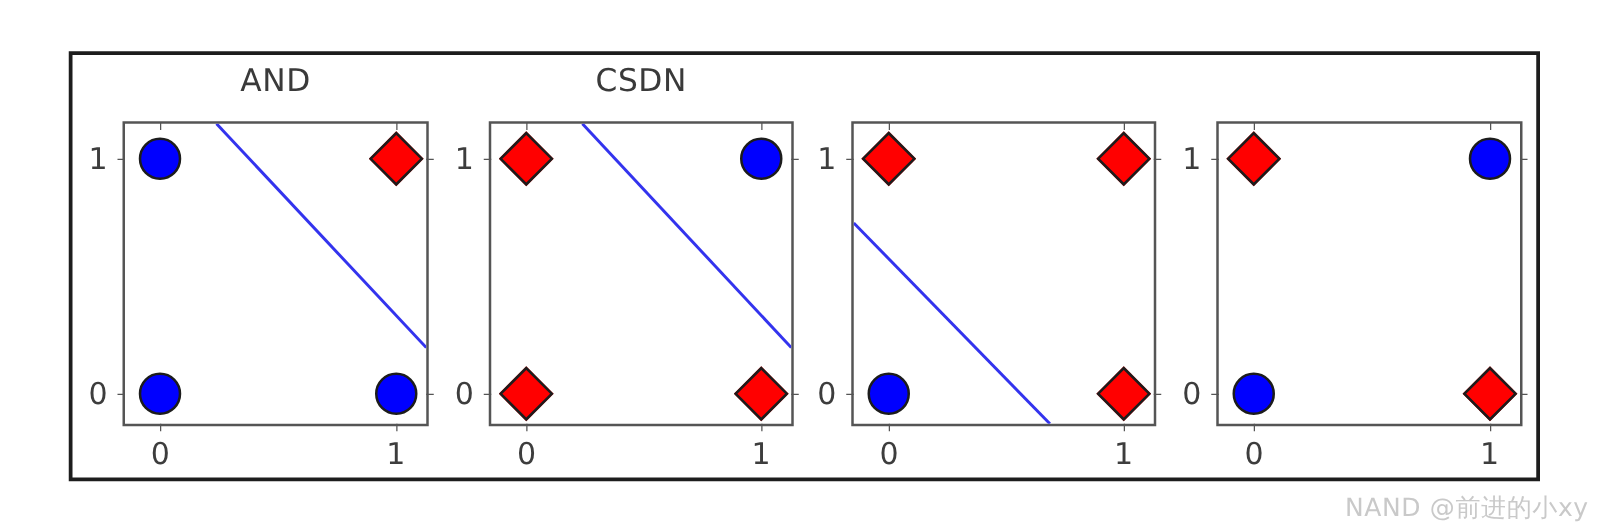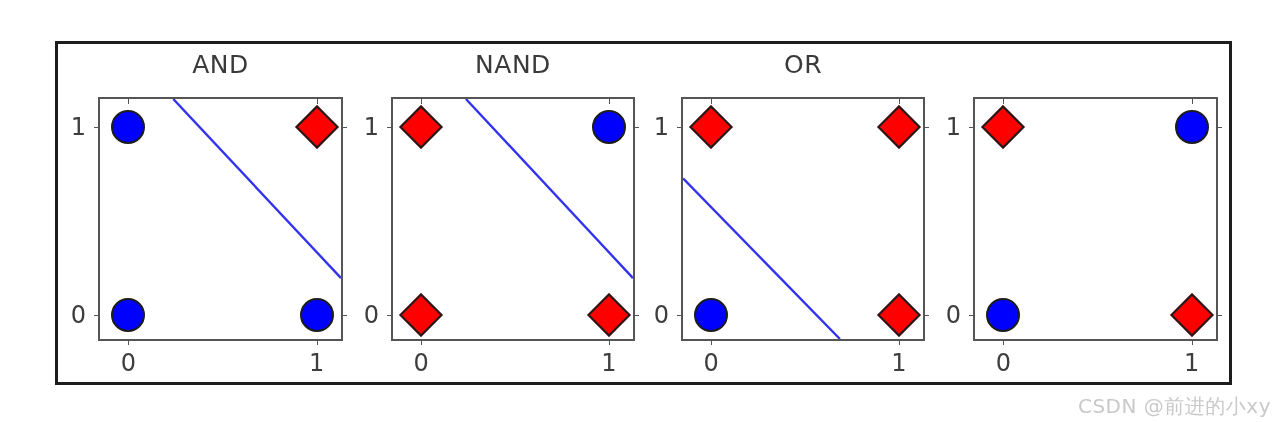--- a/index.html
+++ b/index.html
@@ -151,21 +151,21 @@
               <line x1="74.4423076923077" y1="0" x2="245" y2="182.06153846153848" stroke="#3333ee" stroke-width="2.4"></line>
             </svg>
             <div class="marker circle" style="left: 28.2692px; top: 215.846px; background: rgb(0, 0, 255);"></div>
             <div class="marker circle" style="left: 28.2692px; top: 28.1538px; background: rgb(0, 0, 255);"></div>
             <div class="marker circle" style="left: 216.731px; top: 215.846px; background: rgb(0, 0, 255);"></div>
             <div class="marker diamond" style="left: 216.731px; top: 28.1538px; background: rgb(255, 0, 0);"></div>
           </div>
         </div>
       </div>
       <div class="panel" style="left: 290px; width: 290px;">
-        <div class="panel-title" style="left: 43px; width: 244px;">NAND</div>
+        <div class="panel-title" style="left: 43px; width: 244px;">CSDN</div>
         <div class="axes" style="left: 43px; width: 244px;">
           <div class="axes-inner">
             <div class="tick tick-x-out" style="left: 28.1538px;"></div>
             <div class="tick tick-x-in" style="left: 28.1538px;"></div>
             <div class="tick-label tl-x" style="left: 28.1538px;">0</div>
             <div class="tick tick-x-out" style="left: 215.846px;"></div>
             <div class="tick tick-x-in" style="left: 215.846px;"></div>
             <div class="tick-label tl-x" style="left: 215.846px;">1</div>
             <div class="tick tick-y-out" style="top: 215.846px;"></div>
             <div class="tick tick-y-in" style="top: 215.846px;"></div>
@@ -177,21 +177,20 @@
               <line x1="74.13846153846154" y1="0" x2="244" y2="182.06153846153848" stroke="#3333ee" stroke-width="2.4"></line>
             </svg>
             <div class="marker diamond" style="left: 28.1538px; top: 215.846px; background: rgb(255, 0, 0);"></div>
             <div class="marker diamond" style="left: 28.1538px; top: 28.1538px; background: rgb(255, 0, 0);"></div>
             <div class="marker diamond" style="left: 215.846px; top: 215.846px; background: rgb(255, 0, 0);"></div>
             <div class="marker circle" style="left: 215.846px; top: 28.1538px; background: rgb(0, 0, 255);"></div>
           </div>
         </div>
       </div>
       <div class="panel" style="left: 580px; width: 290px;">
-        <div class="panel-title" style="left: 43px; width: 244px;">OR</div>
         <div class="axes" style="left: 43px; width: 244px;">
           <div class="axes-inner">
             <div class="tick tick-x-out" style="left: 28.1538px;"></div>
             <div class="tick tick-x-in" style="left: 28.1538px;"></div>
             <div class="tick-label tl-x" style="left: 28.1538px;">0</div>
             <div class="tick tick-x-out" style="left: 215.846px;"></div>
             <div class="tick tick-x-in" style="left: 215.846px;"></div>
             <div class="tick-label tl-x" style="left: 215.846px;">1</div>
             <div class="tick tick-y-out" style="top: 215.846px;"></div>
             <div class="tick tick-y-in" style="top: 215.846px;"></div>
@@ -227,13 +226,13 @@
             <div class="marker circle" style="left: 28.2692px; top: 215.846px; background: rgb(0, 0, 255);"></div>
             <div class="marker diamond" style="left: 28.2692px; top: 28.1538px; background: rgb(255, 0, 0);"></div>
             <div class="marker diamond" style="left: 216.731px; top: 215.846px; background: rgb(255, 0, 0);"></div>
             <div class="marker circle" style="left: 216.731px; top: 28.1538px; background: rgb(0, 0, 255);"></div>
           </div>
         </div>
       </div>
     </div>
 </div>
 
-<div id="watermark">CSDN @前进的小xy</div>
+<div id="watermark">NAND @前进的小xy</div>
 
 </body></html>

